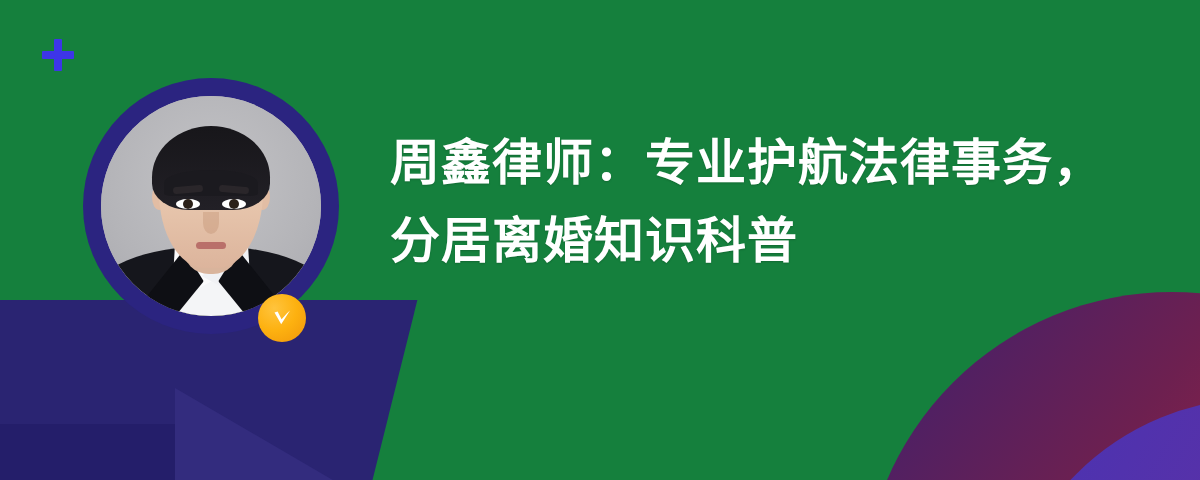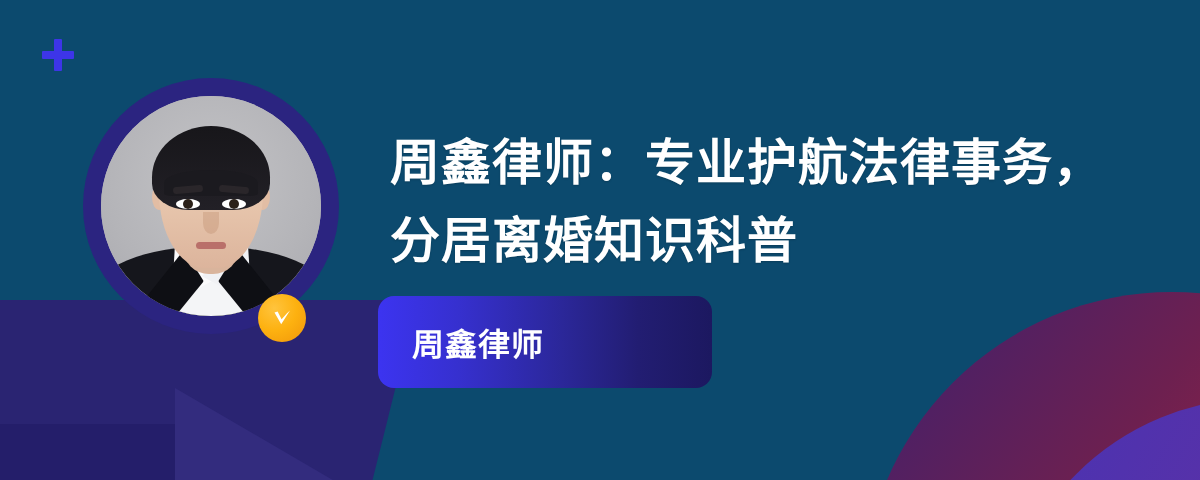--- a/index.html
+++ b/index.html
@@ -6,21 +6,21 @@
   html, body {
     margin: 0;
     padding: 0;
     background: #0e0b3a;
   }
   #banner {
     position: relative;
     width: 1200px;
     height: 480px;
     overflow: hidden;
-    background: #0c4a6e;
+    background: #15803d;
     font-family: "Liberation Sans", "DejaVu Sans", sans-serif;
     user-select: none;
   }
 
   
   .bg-layer {
     position: absolute;
     inset: 0;
     overflow: hidden;
     pointer-events: none;
@@ -267,17 +267,14 @@
 
   <div class="verify-badge">
     <svg width="26" height="26" viewBox="0 0 26 26" aria-hidden="true">
       <path d="M5.5 7.5 L12.2 19.2 L21.0 5.6 L18.0 8.2 L12.6 14.2 L8.6 6.6 Z" fill="#ffffff"></path>
     </svg>
   </div>
 
   <div class="title">周鑫律师：专业护航法律事务，
 分居离婚知识科普</div>
 
-  <div class="name-chip">
-    <span>周鑫律师</span>
-  </div>
 
 </div>
 
 </body></html>

